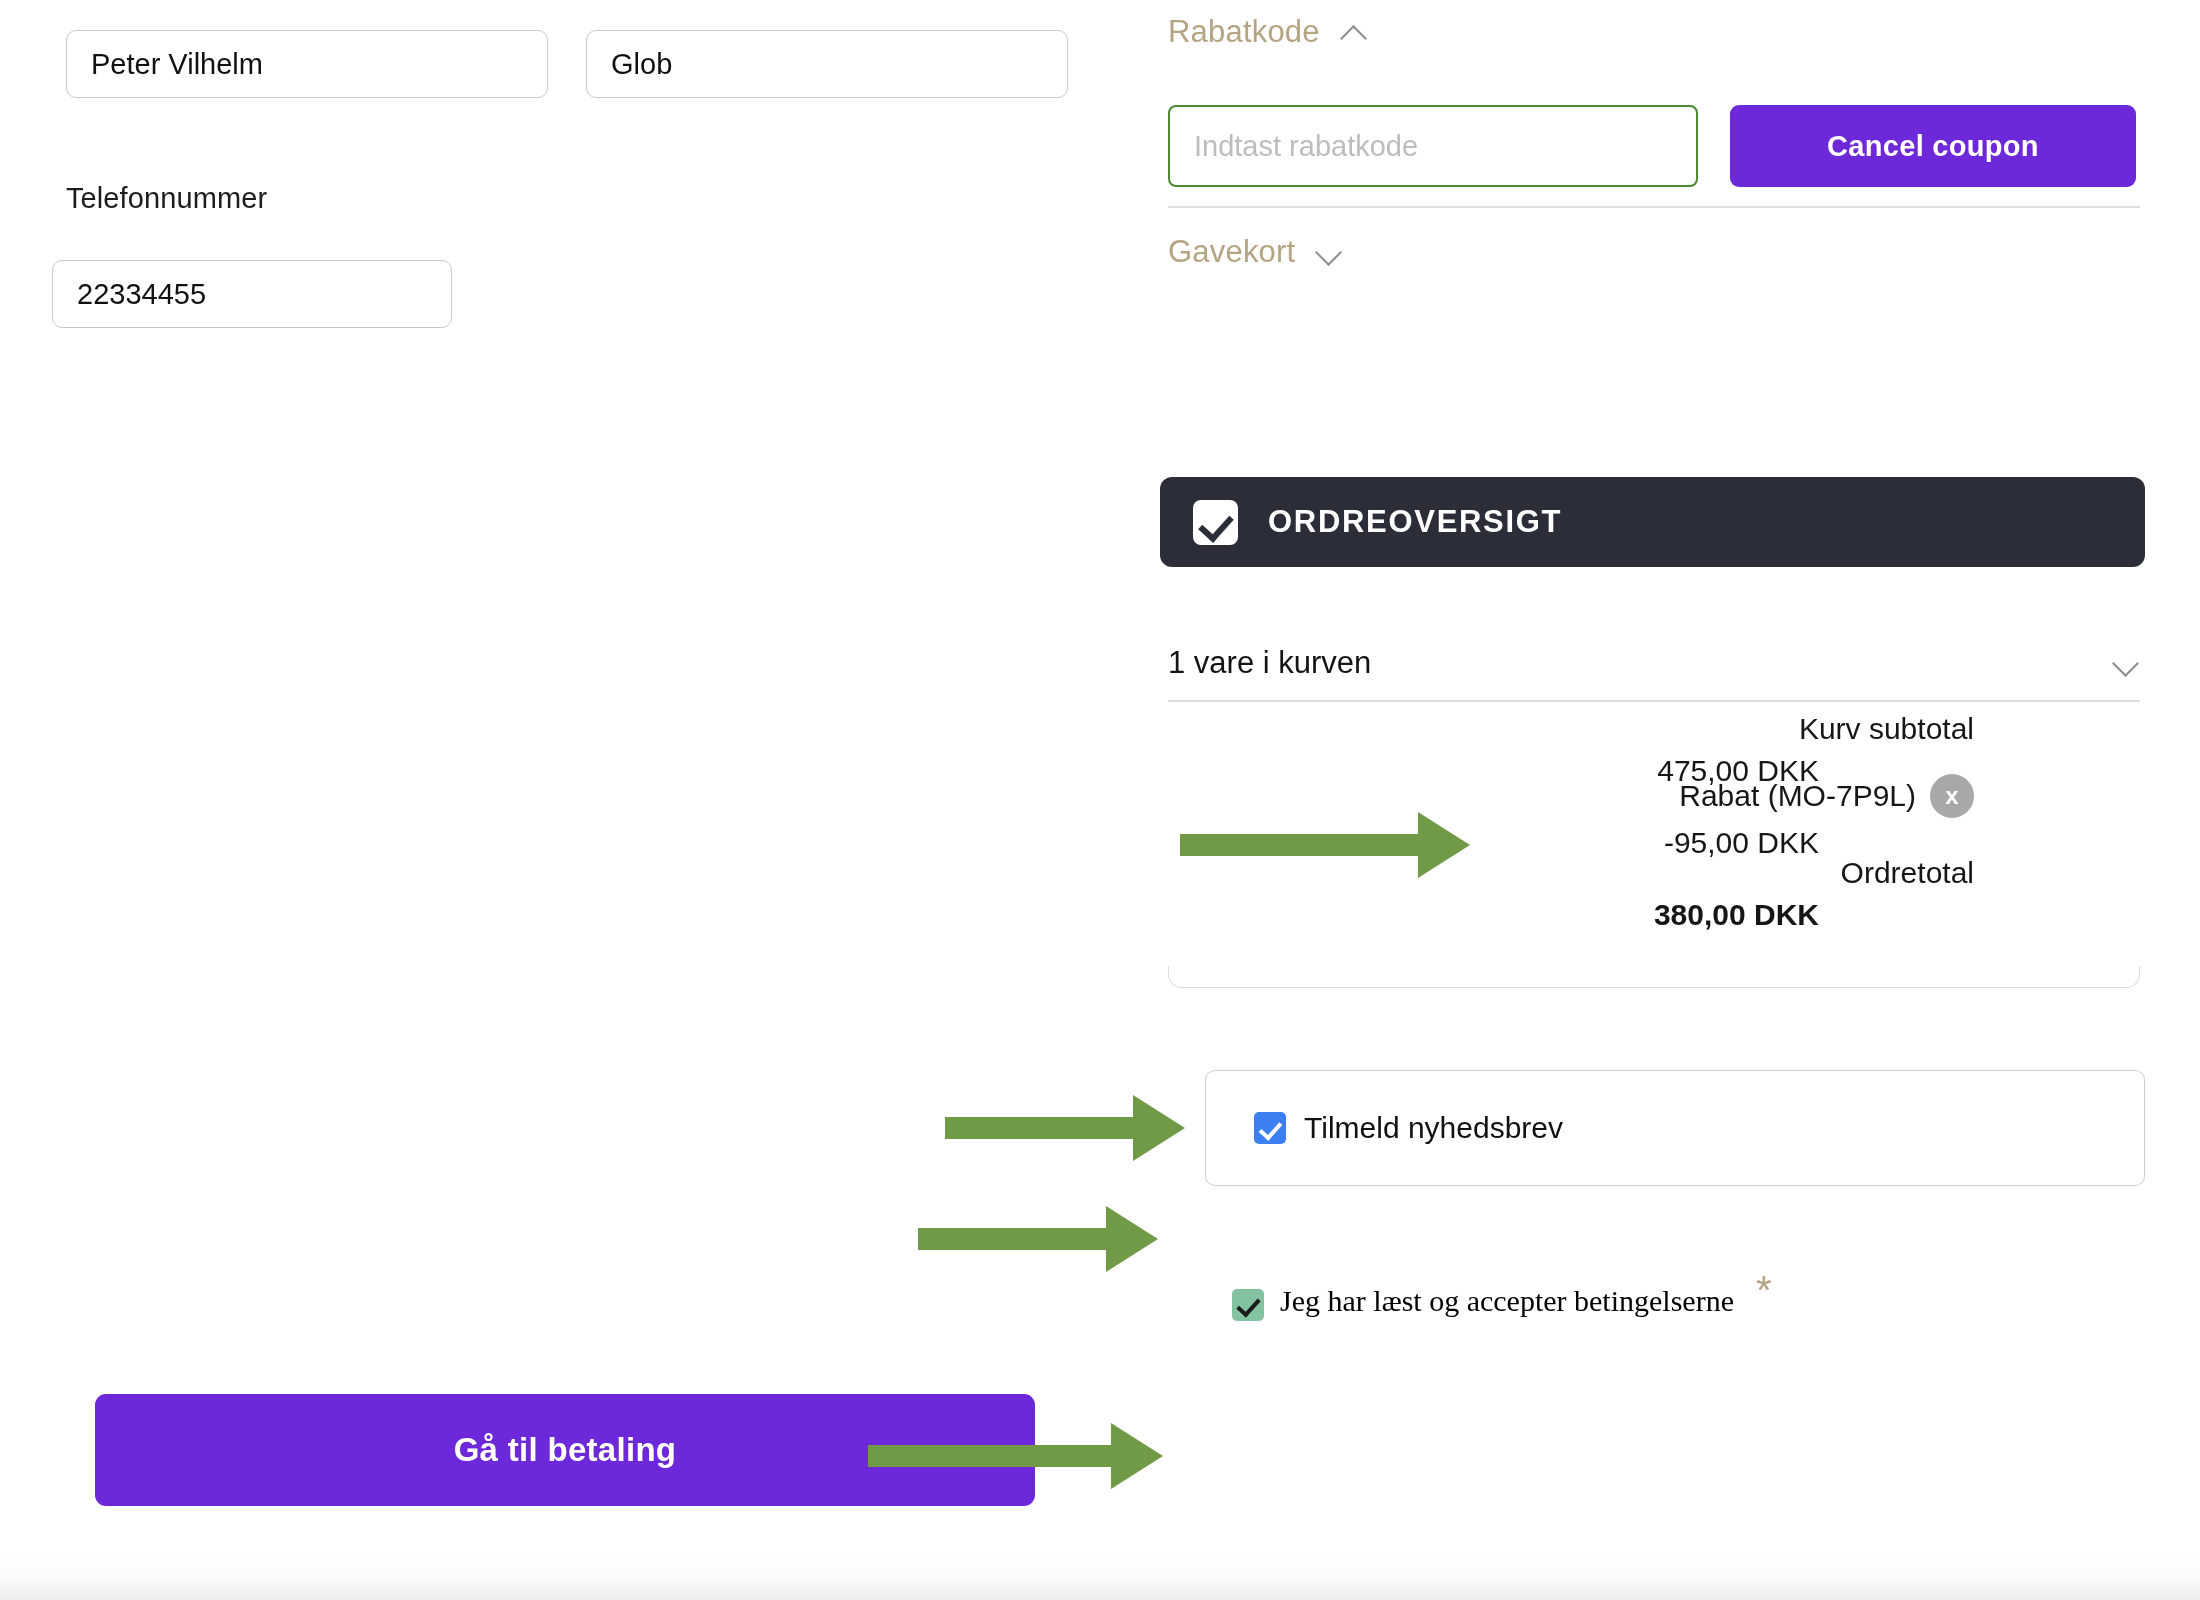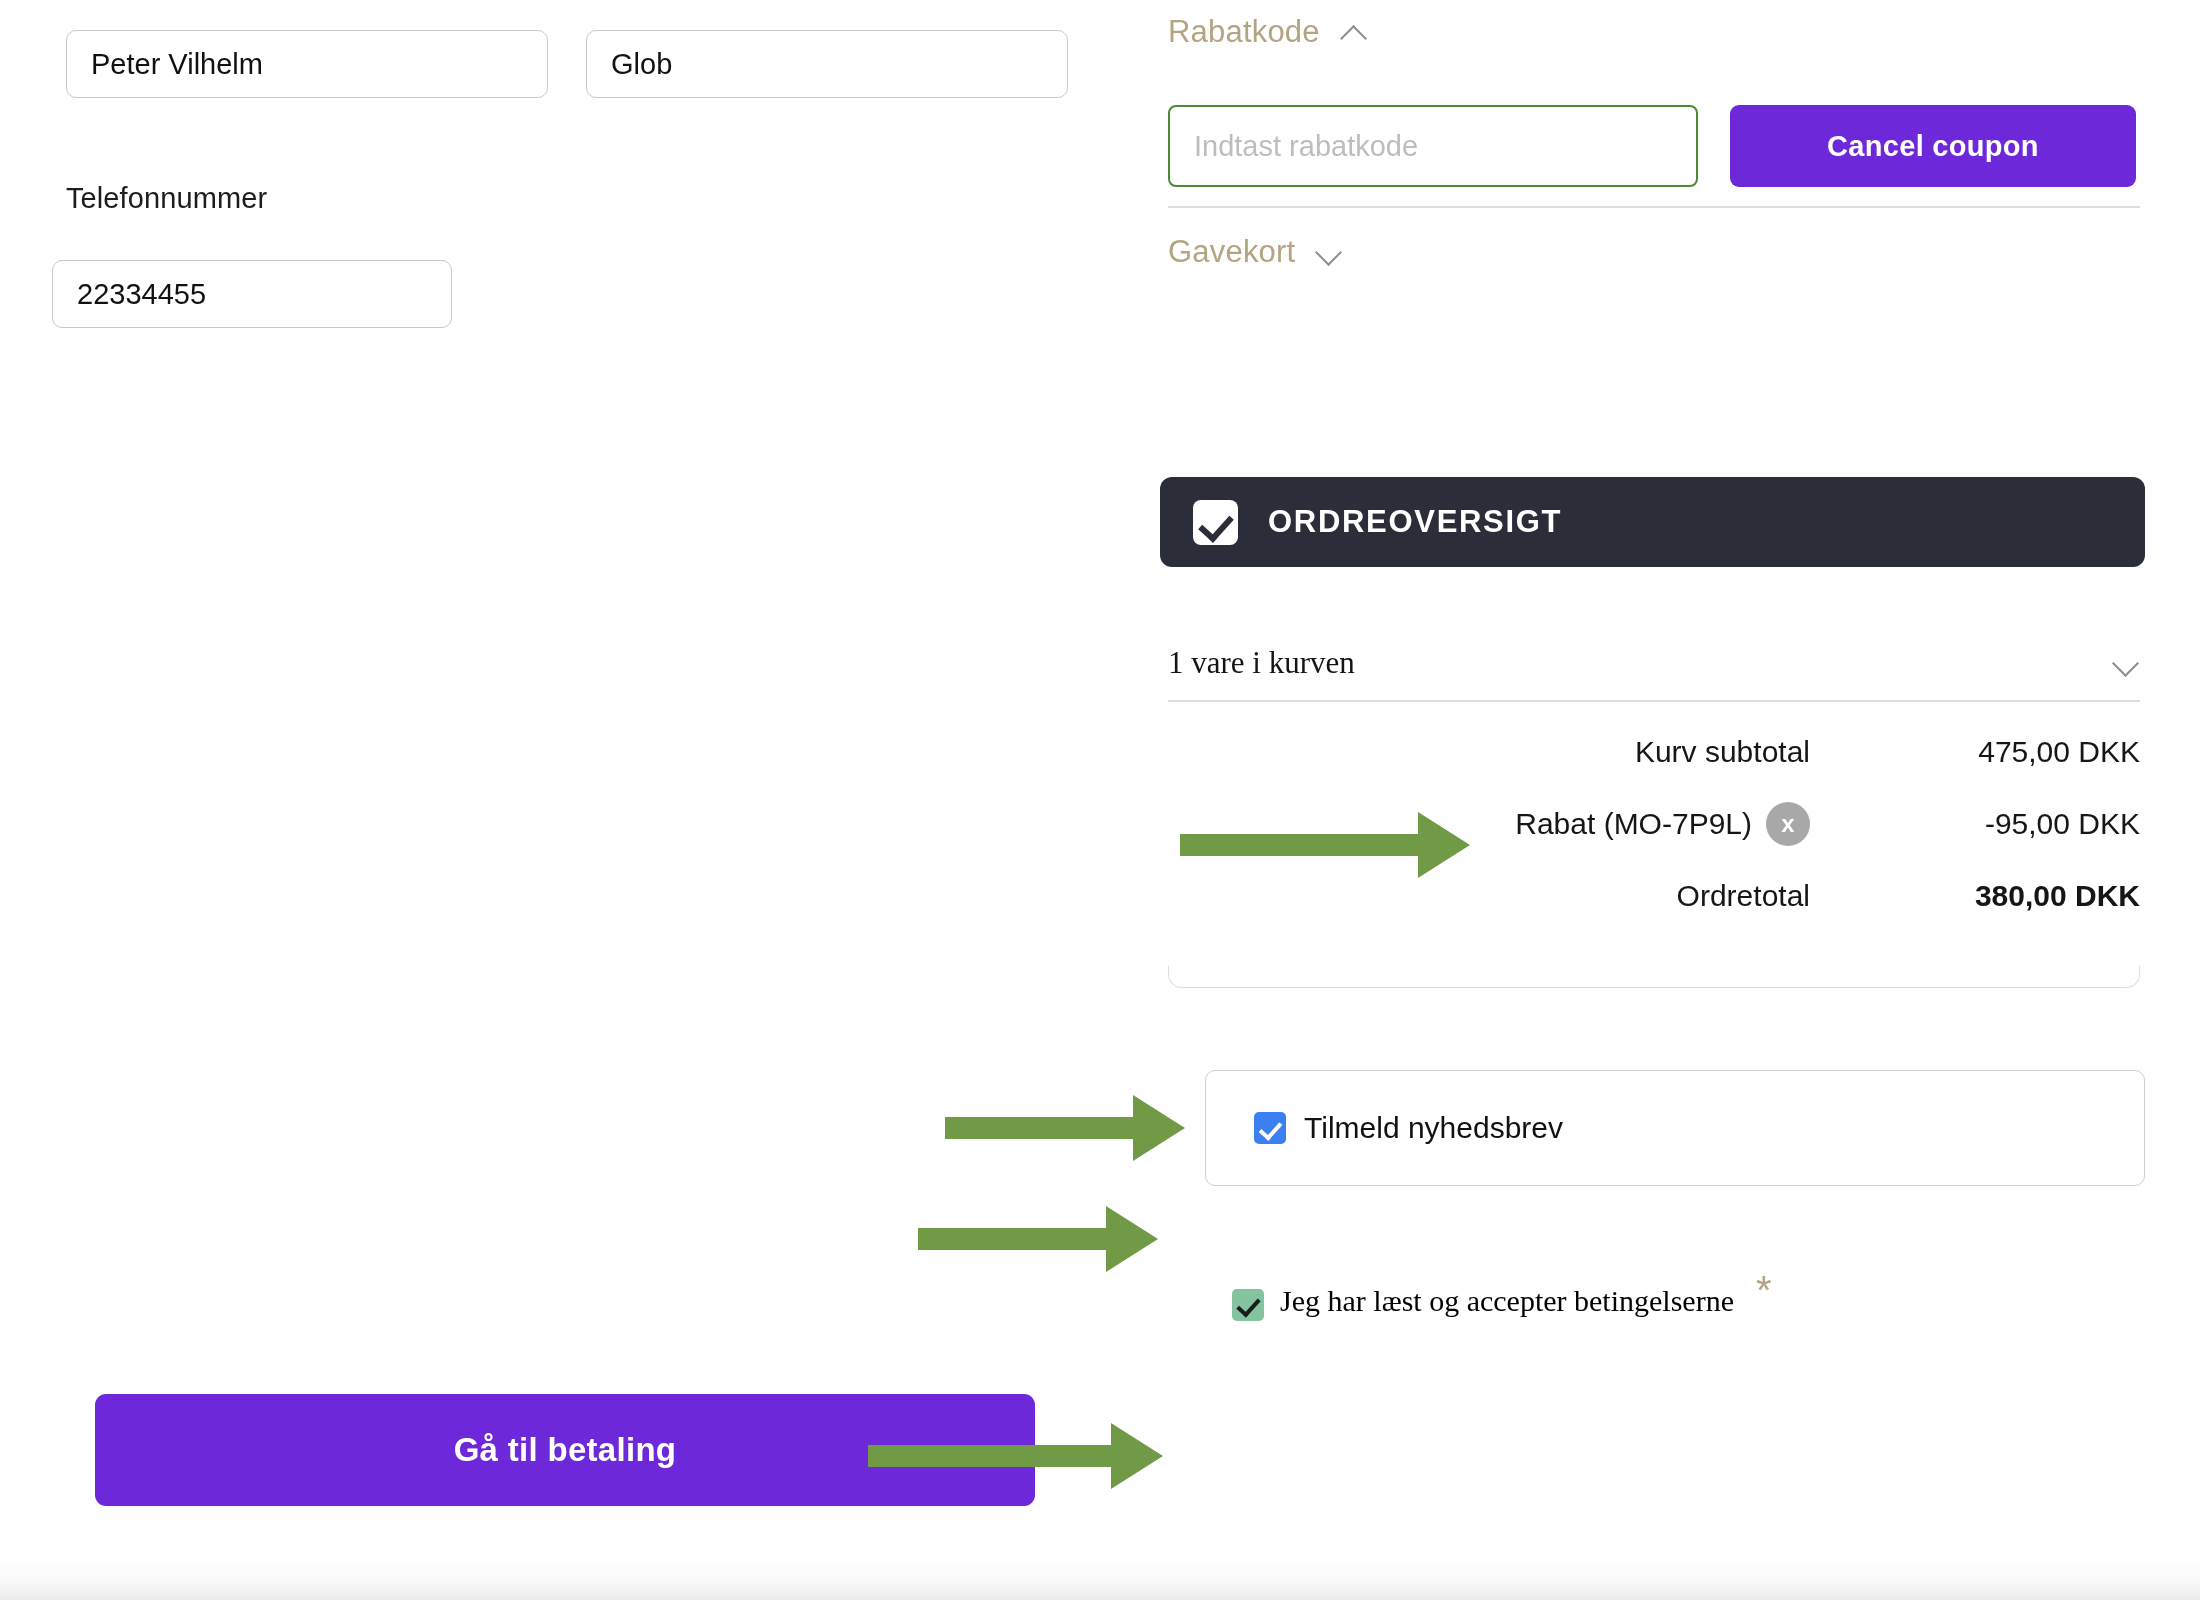--- a/index.html
+++ b/index.html
@@ -216,36 +216,37 @@
     width: 972px;
     height: 66px;
     display: flex;
     align-items: center;
     justify-content: space-between;
     cursor: pointer;
   }
   #cart-toggle-label {
     font-size: 31px;
     color: #141414;
-    font-family: Liberation Serif, serif;
+    font-family: Liberation Sans, sans-serif;
   }
   #hr-2 { top: 700px; }
 
   .totals-table {
     position: absolute;
     left: 58px;
     top: 716px;
     width: 972px;
   }
   .total-row {
     display: flex;
     align-items: center;
     justify-content: flex-end;
     height: 72px;
-    gap: 0;
+    gap: 8px;
+    flex-direction: column;
   }
   .total-label {
     font-size: 30px;
     color: #161616;
     font-family: "Liberation Sans", sans-serif;
     text-align: right;
     width: 640px;
     display: flex;
     align-items: center;
     justify-content: flex-end;

